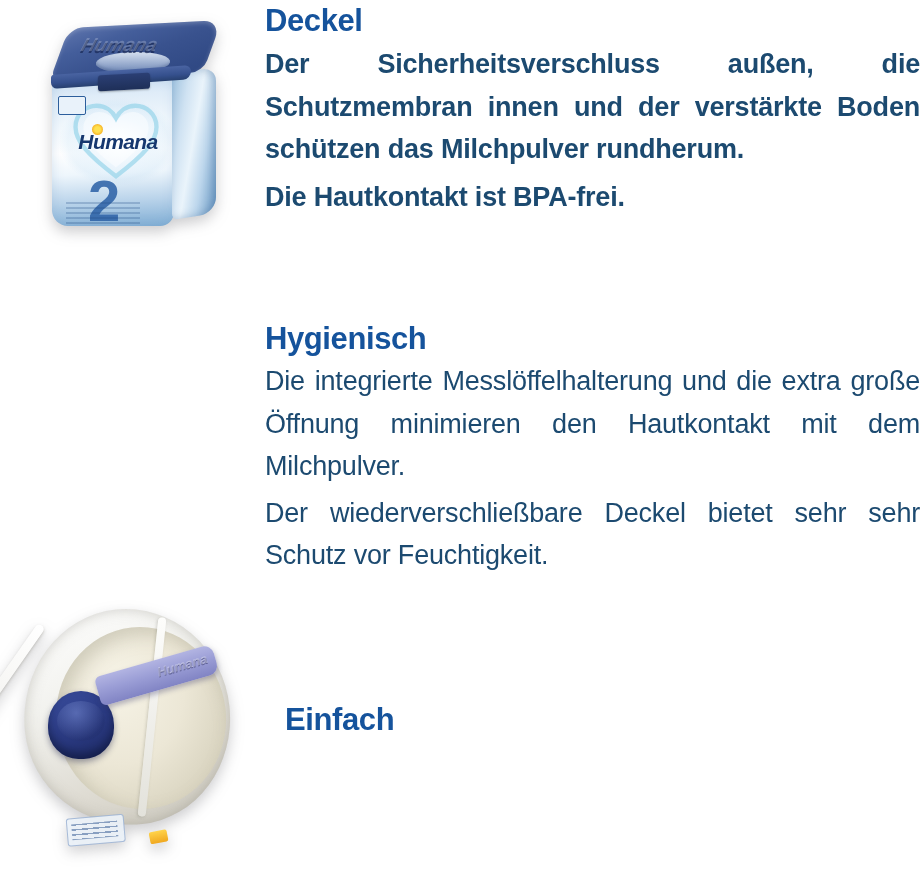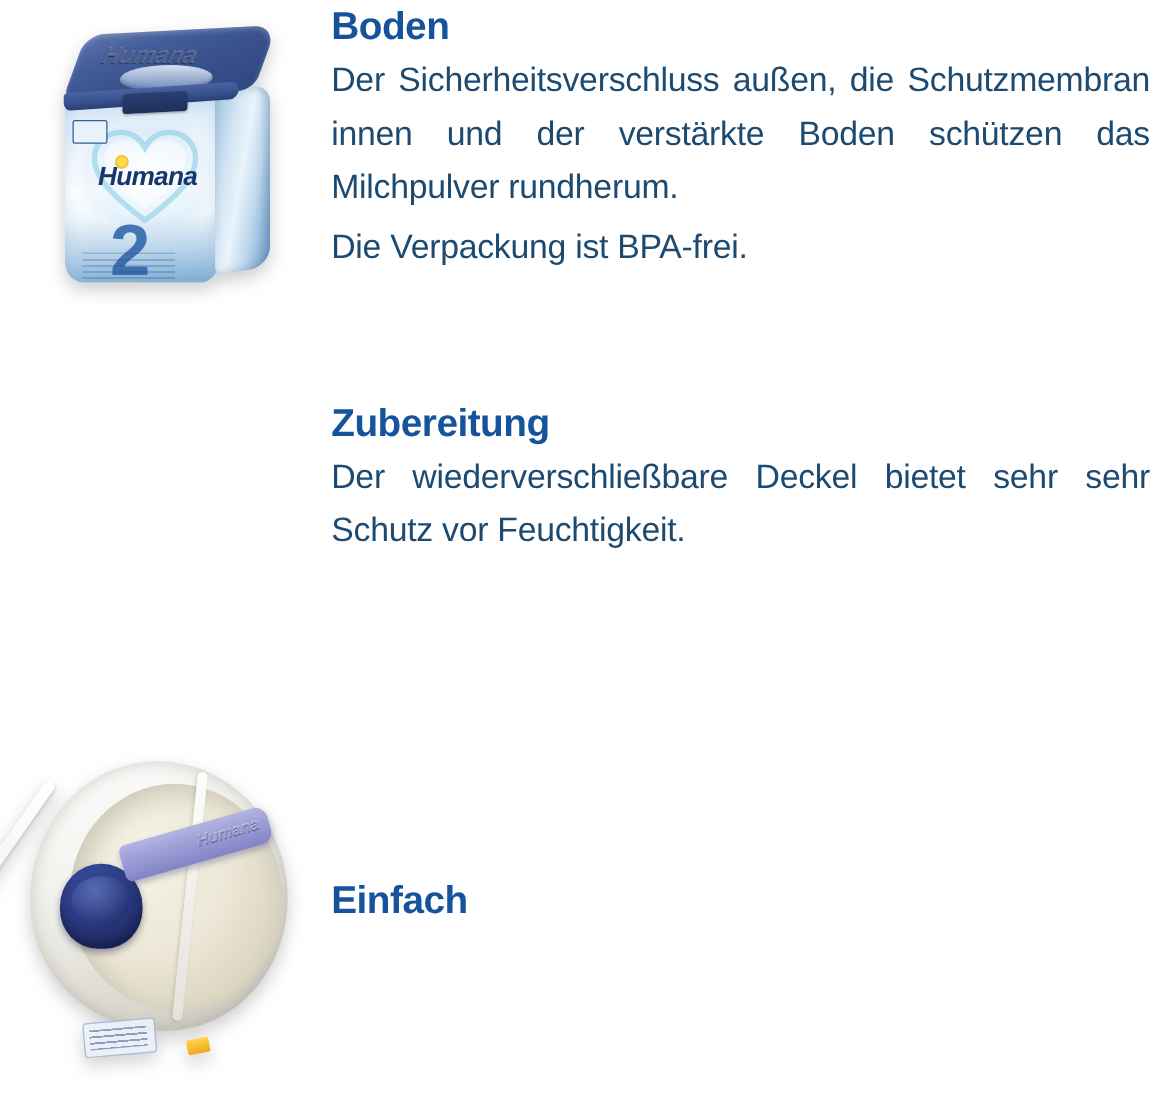--- a/index.html
+++ b/index.html
@@ -25,21 +25,21 @@
   }
 
   
   .feature {
     position: absolute;
     display: flex;
     align-items: flex-start;
   }
   #feature-0 { left: 0;   top: 0;   width: 923px; }
   #feature-1 { left: 0;   top: 300px; width: 923px; }
-  #feature-2 { left: 0;   top: 655px; width: 899px; }
+  #feature-2 { left: 0;   top: 655px; width: 899px; gap: 20px; }
 
   .media {
     position: relative;
     width: 255px;
     flex: 0 0 255px;
   }
   #feature-0 .media { height: 250px; }
   #feature-1 .media { height: 300px; }
   #feature-2 .media { height: 225px; }
 
@@ -66,21 +66,21 @@
     font-size: 27px;
     line-height: 42.5px;
     color: #1c4a70;
     letter-spacing: -0.2px;
     width: 655px;
   }
   p.para.justify {
     text-align: justify;
     text-align-last: left;
   }
-  #feature-0 .para { margin-top: 5px; }
+  #feature-0 .para { margin-top: 5px; font-weight: bold; }
   #feature-1 .para { margin-top: 4px; }
   #feature-2 .para { margin-top: 2px; }
 
   
   .tin-wrap {
     position: absolute;
     filter: drop-shadow(0 6px 7px rgba(90,90,95,0.30));
   }
 
   
@@ -350,23 +350,23 @@
         <div class="body-side"></div>
         <div class="lid-top"></div>
         <div class="lid-oval"></div>
         <div class="lid-emboss">Humana</div>
         <div class="lid-rim"></div>
         <div class="clasp"></div>
       </div>
     </div>
 
     <div class="text-col">
-      <h2 class="heading">Boden</h2>
+      <h2 class="heading">Deckel</h2>
       <p class="para justify">Der Sicherheitsverschluss außen, die Schutzmembran innen und der verstärkte Boden schützen das Milchpulver rundherum.</p>
-      <p class="para">Die Verpackung ist BPA-frei.</p>
+      <p class="para">Die Hautkontakt ist BPA-frei.</p>
     </div>
   </section>
 
   <section class="feature" id="feature-1">
 
     <div class="media">
       <div class="tin-wrap" id="tin-open-a">
         <div class="rim-outer"></div>
         <div class="powder"></div>
         <div class="divider"></div>
@@ -378,21 +378,22 @@
         <div class="tin-lower">
           <div class="label-patch">
             <div class="label-lines"></div>
           </div>
           <div class="yellow-bit"></div>
         </div>
       </div>
     </div>
 
     <div class="text-col">
-      <h2 class="heading">Zubereitung</h2>
+      <h2 class="heading">Hygienisch</h2>
+      <p class="para justify">Die integrierte Messlöffelhalterung und die extra große Öffnung minimieren den Hautkontakt mit dem Milchpulver.</p>
       <p class="para justify">Der wiederverschließbare Deckel bietet sehr sehr Schutz vor Feuchtigkeit.</p>
     </div>
   </section>
 
   <section class="feature" id="feature-2">
 
     <div class="media">
       
     </div>
 

